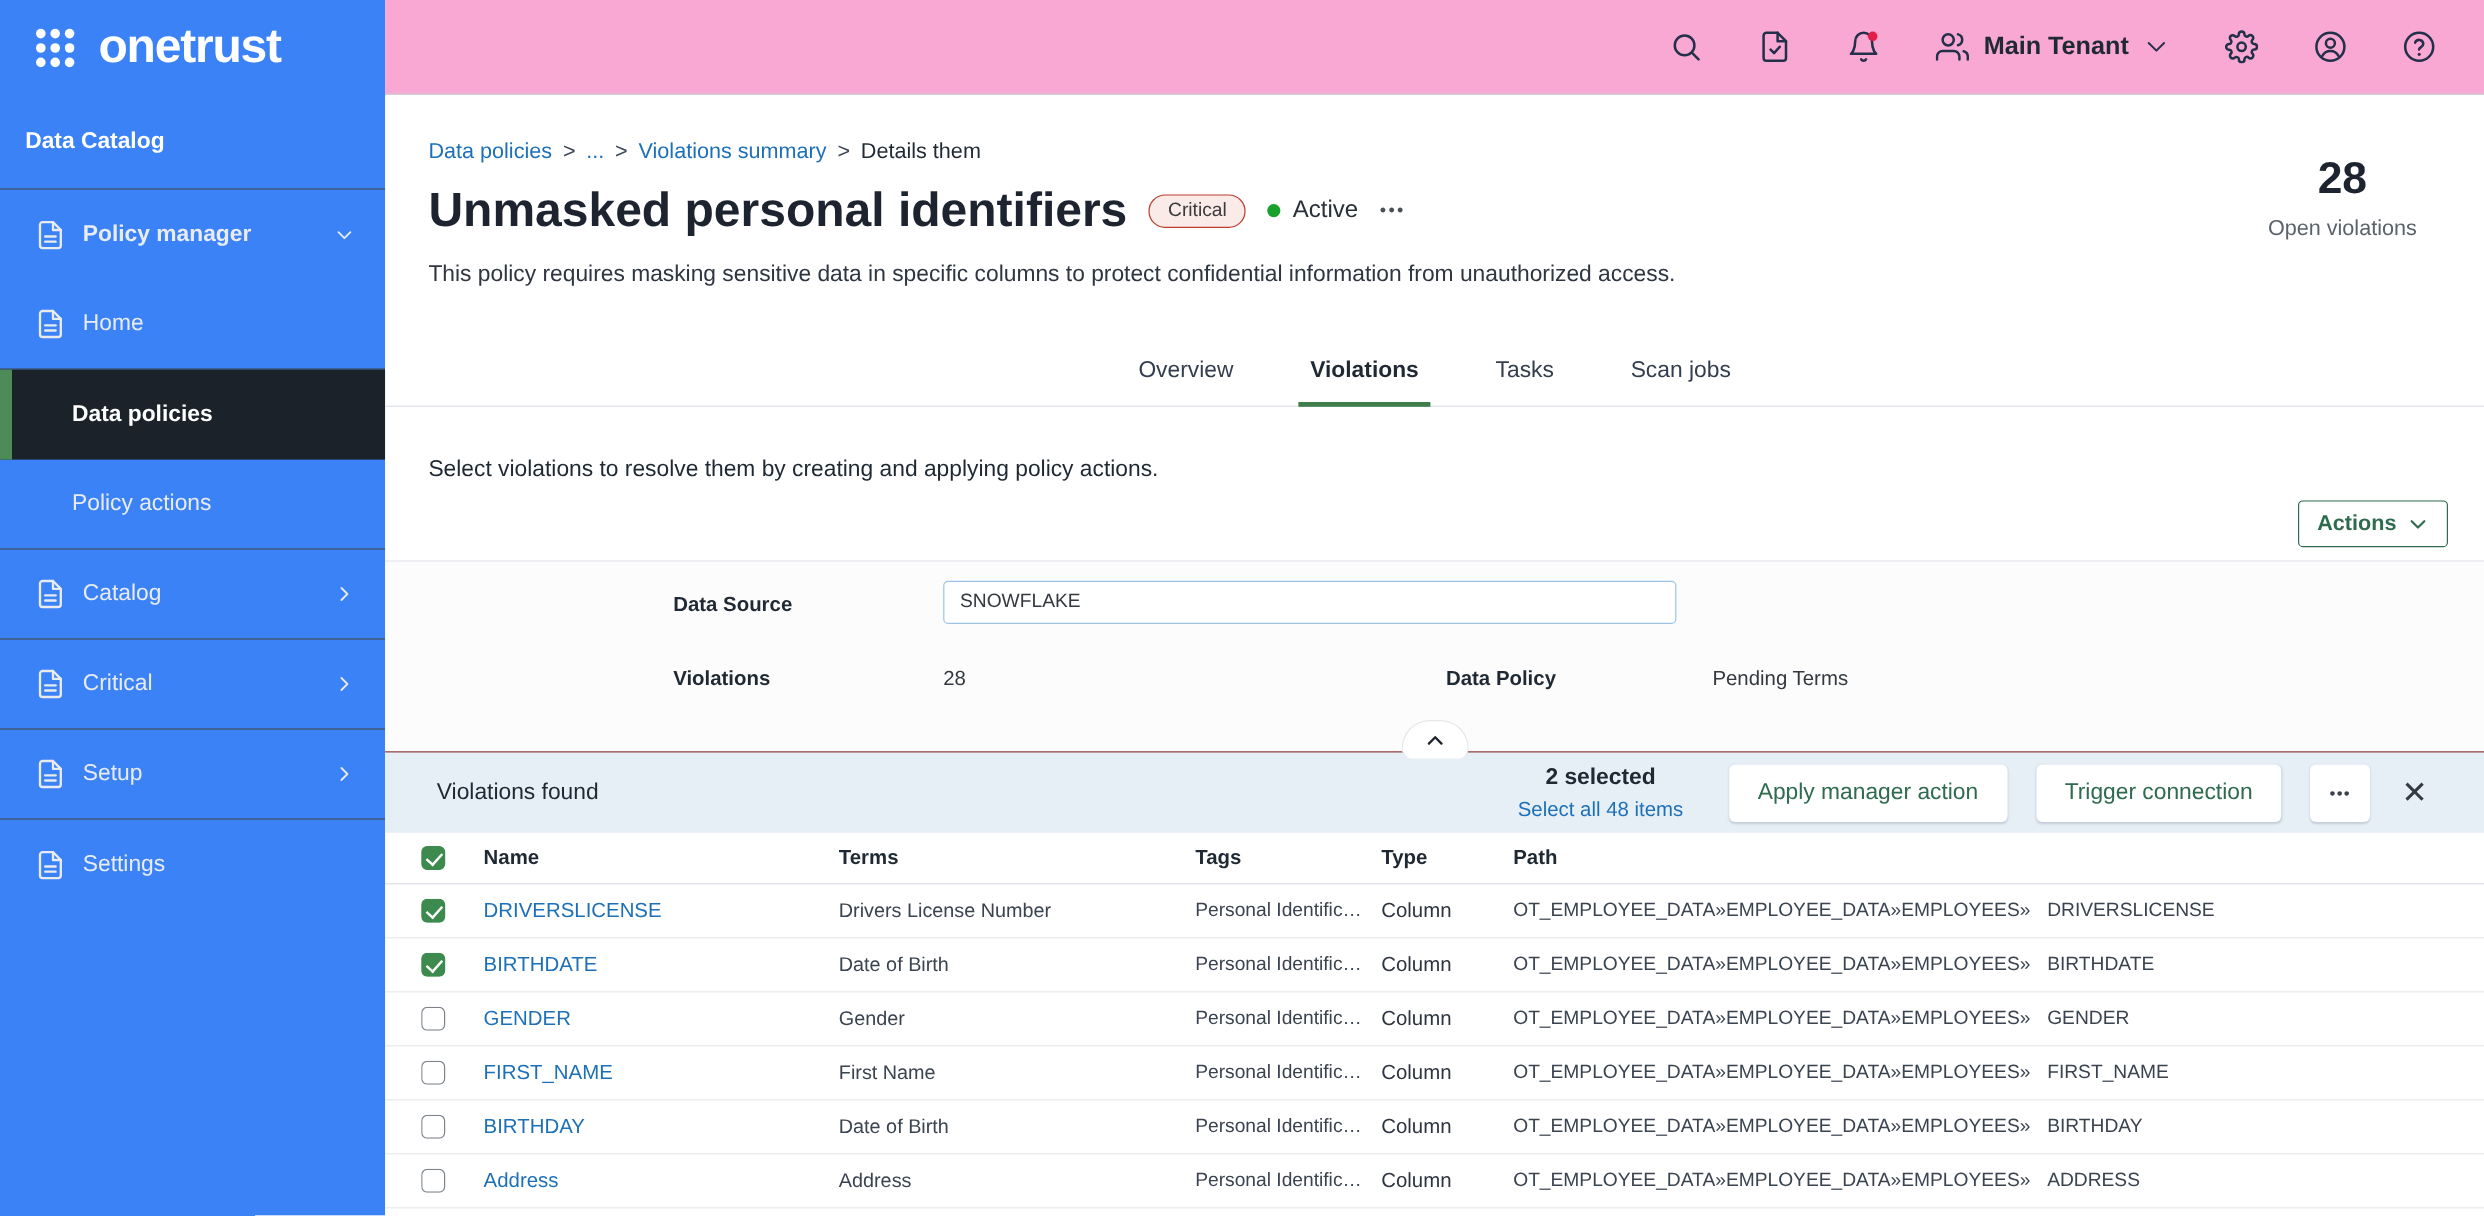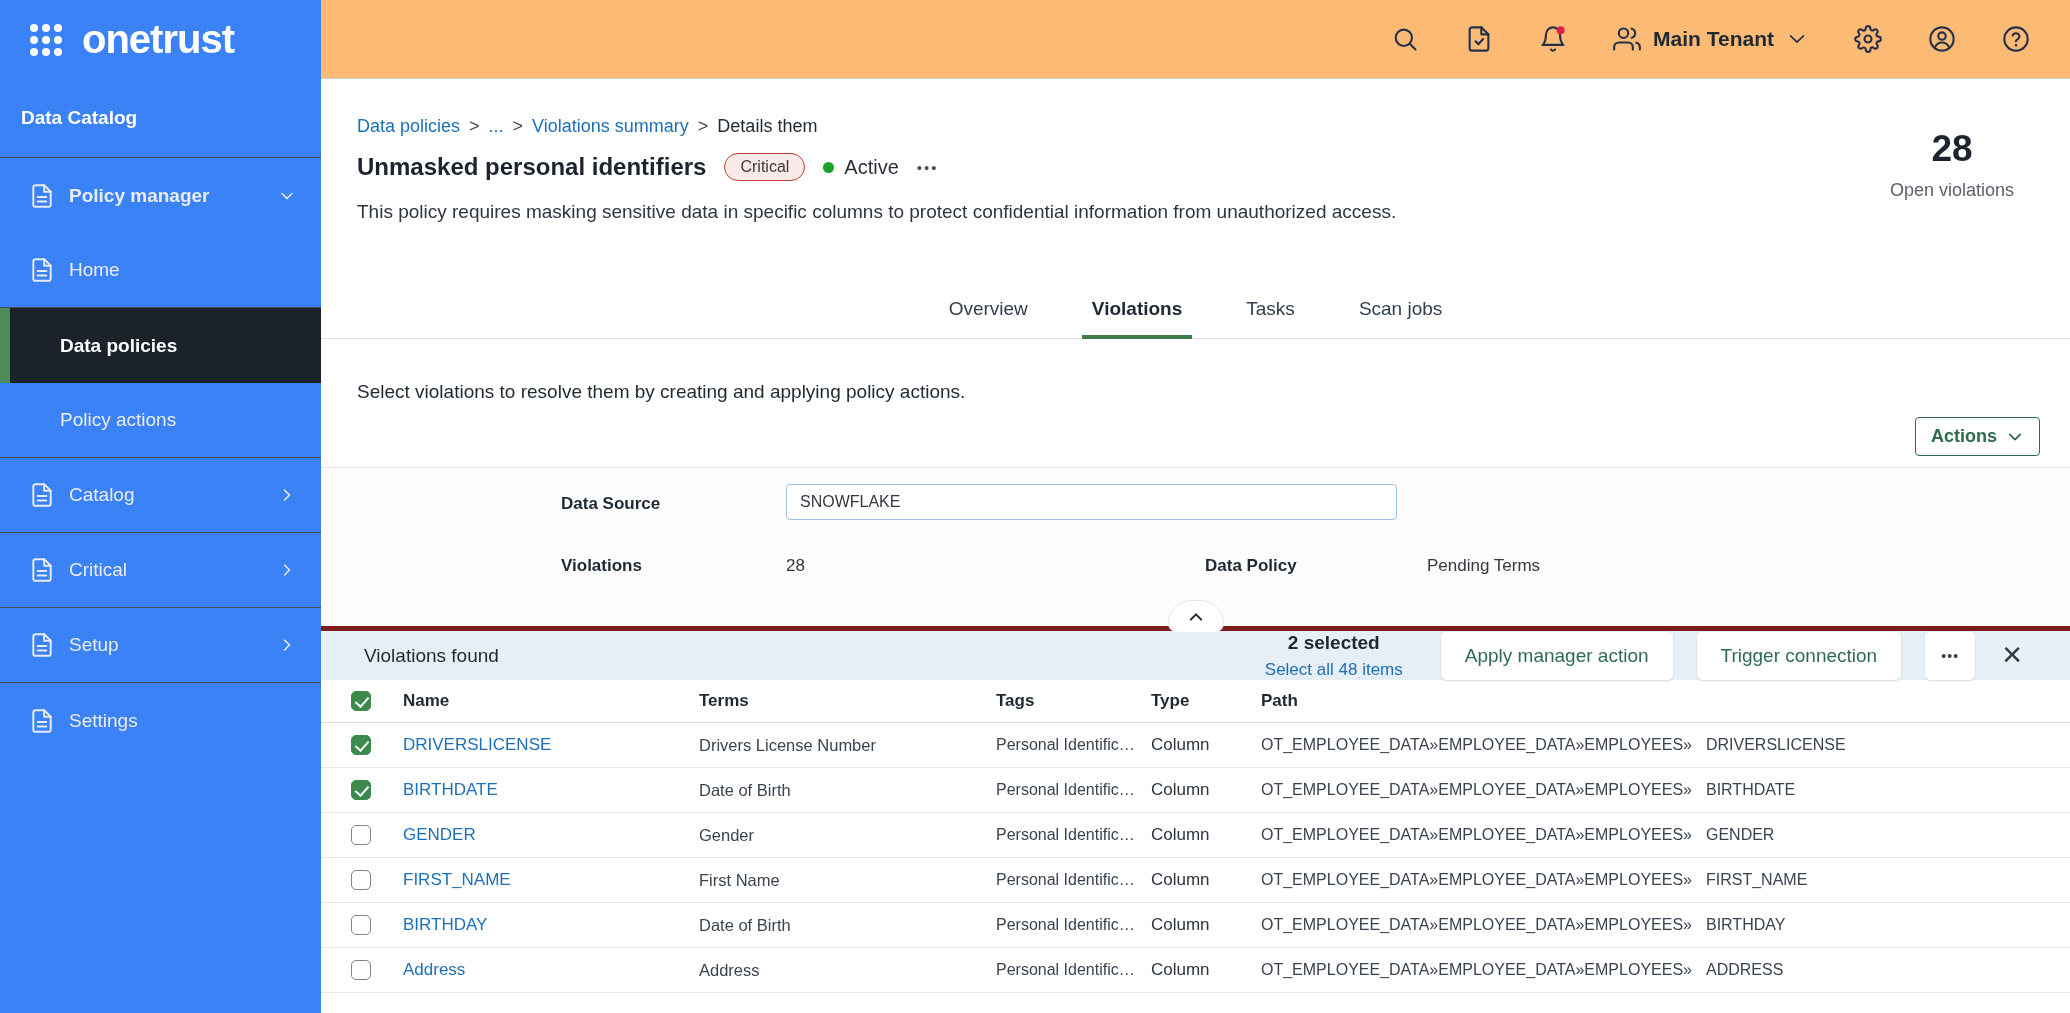--- a/index.html
+++ b/index.html
@@ -24,38 +24,38 @@
   .nav-item.bold .nav-label { font-weight:700; }
   .nav-sub { height:75px; display:flex; align-items:center; padding-left:60px;
              font-size:19px; color:#e8ecf0; cursor:pointer; }
   .nav-sub.selected { background:#1b222a; border-left:10px solid #4d8b58; padding-left:50px;
                       font-weight:700; color:#fff; }
   .doc-ic { width:26px; height:26px; flex:0 0 auto; }
   .chev { width:20px; height:20px; }
   .sb-stroke { stroke:#e8ecf0; stroke-width:1.8; fill:none; stroke-linecap:round; stroke-linejoin:round; }
 
   
-  .topbar { position:absolute; left:321px; top:0; right:0; height:79px; background:#fdba74;
+  .topbar { position:absolute; left:321px; top:0; right:0; height:79px; background:#f9a8d4;
             border-bottom:1.5px solid #c7d1da; display:flex; align-items:center;
             justify-content:flex-end; gap:46px; padding-right:40px; }
   .tb-ic { width:28px; height:28px; color:#243049; cursor:pointer; }
   .tb-stroke { stroke:#243049; stroke-width:1.8; fill:none; stroke-linecap:round; stroke-linejoin:round; }
   .tenant { display:flex; align-items:center; gap:12px; cursor:pointer; }
   .tenant-label { font-size:21px; font-weight:700; color:#1f2933; }
 
   
   .main { position:absolute; left:321px; top:80px; right:0; bottom:0; background:#fff; }
 
   .page-header { position:relative; height:200px; padding:36px 30px 0 36px; }
   .breadcrumb { font-size:18px; display:flex; gap:9px; align-items:center; }
   .breadcrumb a { color:#1d70b8; text-decoration:none; cursor:pointer; }
   .crumb-sep { color:#3c4654; }
   .crumb-current { color:#1f2933; }
   .title-row { margin-top:16px; display:flex; align-items:center; gap:18px; }
-  .page-title { font-size:24px; font-weight:600; color:#1d2430;text-align:center; }
+  .page-title { font-size:40px; font-weight:600; color:#1d2430;text-align:center; }
   .badge-critical { font-size:16px; color:#3a3a3a; background:#faeae8; border:1.6px solid #bc3e31;
                     border-radius:999px; padding:4px 15px; }
   .status { display:flex; align-items:center; gap:10px; font-size:20px; color:#2a303a; }
   .status-dot { width:11px; height:11px; border-radius:50%; background:#18a22c; }
   .kebab { font-size:15px; letter-spacing:2px; color:#4a4f57; cursor:pointer; }
   .page-desc { margin-top:20px; font-size:19px; color:#2e3642; }
   .stat-block { position:absolute; top:48px; right:56px; text-align:center; }
   .stat-value { font-size:37px; font-weight:600; color:#1d2430; }
   .stat-label { margin-top:10px; font-size:18px; color:#5c626b; }
 
@@ -82,21 +82,21 @@
   .f-value { position:absolute; font-size:17px; color:#33393f; }
   .text-input { position:absolute; left:465px; top:16px; width:611px; height:36px;
                 border:1.5px solid #9cc2e5; border-radius:4px; padding:0 13px; font-size:16px;
                 color:#33393f; background:#fff; font-family:"Liberation Sans", sans-serif; }
   .collapse-notch { position:absolute; left:50%; bottom:-6px; transform:translateX(-50%);
                     width:56px; height:32px; background:#fff; border:1px solid #e4e7ea; border-bottom:none;
                     border-radius:28px 28px 10px 10px; display:flex; align-items:center;
                     justify-content:center; cursor:pointer; z-index:3; }
 
   
-  .selection-bar { height:54px; background:#e6eef6; border-top:5px solid #7f1d1d;
+  .selection-bar { height:68px; background:#e6eef6; border-top:1px solid #7f1d1d;
                    display:flex; align-items:center; padding:0 45px 0 43px; gap:24px; }
   .bar-title { font-size:19px; font-weight:500; color:#1f2933; flex:1; }
   .sel-group { text-align:center; margin-right:14px; }
   .sel-count { font-size:19px; font-weight:700; color:#1f2933; }
   .sel-all { margin-top:6px; font-size:17px; color:#1d70b8; cursor:pointer; }
   .btn-white { background:#fff; border:none; border-radius:5px; box-shadow:0 1px 2px rgba(35,48,73,.18);
                color:#2e6b4f; font-size:19px; font-weight:500; padding:13px 24px; cursor:pointer;
                font-family:"Liberation Sans", sans-serif; white-space:nowrap; }
   .btn-more { background:#fff; border:none; border-radius:5px; box-shadow:0 1px 2px rgba(35,48,73,.18);
               color:#3a414b; font-size:14px; letter-spacing:1px; width:50px; height:48px; cursor:pointer; }

